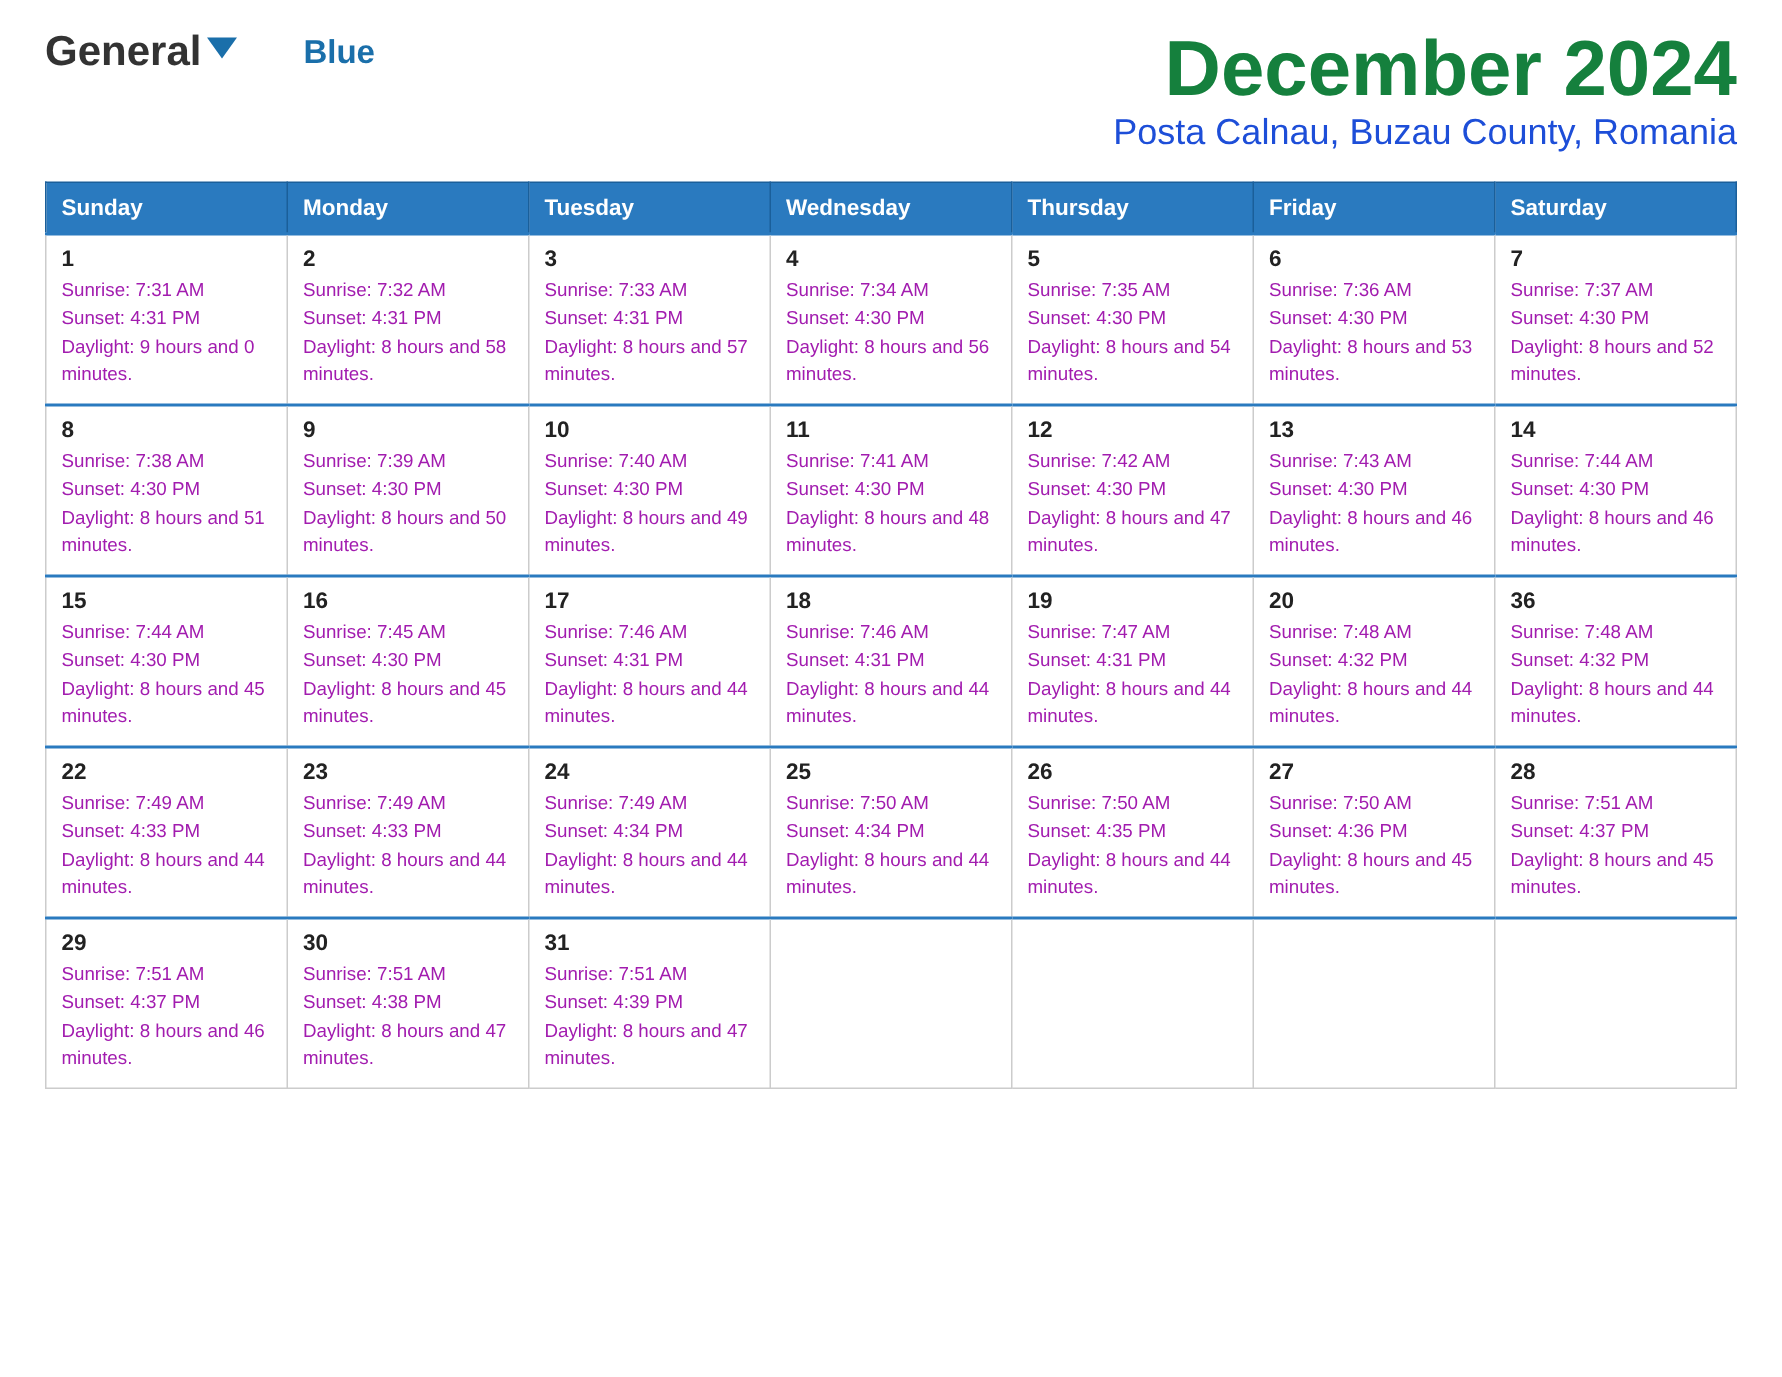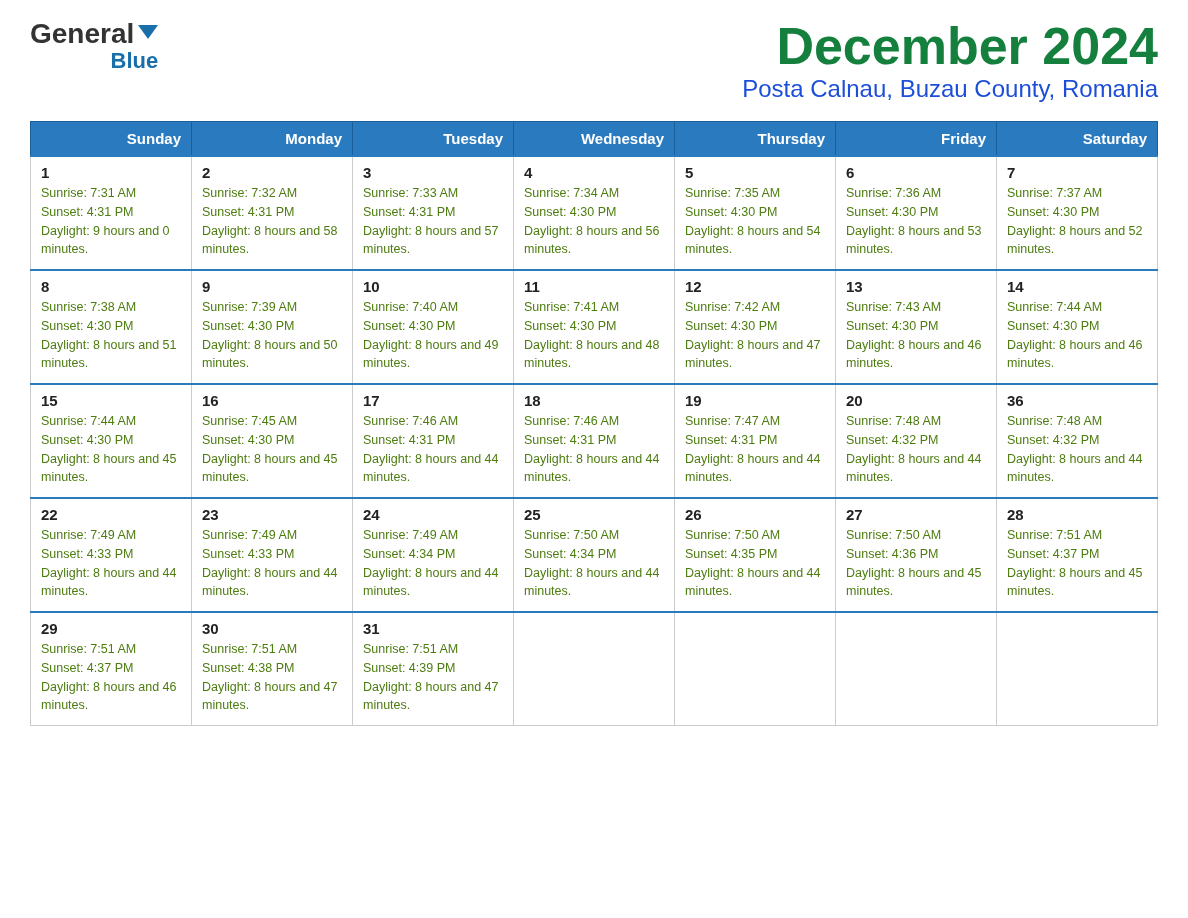--- a/index.html
+++ b/index.html
@@ -11,22 +11,23 @@
       min-height: 918px;
     }
     .header {
       display: flex;
       justify-content: space-between;
       align-items: flex-start;
       margin-bottom: 18px;
     }
     .logo {
       display: flex;
-      flex-direction: column;
-      align-items: flex-end;
+      flex-direction: row;
+      align-items: center;
+      gap: 44px;
     }
     .logo-text {
       font-size: 28px;
       font-weight: bold;
       color: #333;
       line-height: 1;
     }
     .logo-triangle {
       display: inline-block;
       width: 0;
@@ -64,21 +65,21 @@
       width: 100%;
       border-collapse: collapse;
       table-layout: fixed;
     }
     thead tr th {
       background-color: #2a7abf;
       color: #fff;
       font-size: 15px;
       font-weight: bold;
       padding: 8px 10px;
-      text-align: right;
+      text-align: left;
       border: 1px solid #1a5f9a;
     }
     tbody tr td {
       vertical-align: top;
       padding: 7px 10px 10px 10px;
       font-size: 13px;
       color: #333;
       border: 1px solid #ccc;
       border-top: 2px solid #2a7abf;
       min-height: 80px;
@@ -86,21 +87,21 @@
     td .day-number {
       font-size: 15px;
       font-weight: bold;
       color: #222;
       display: block;
       margin-bottom: 3px;
     }
     td .day-info {
       font-size: 12.5px;
       line-height: 1.5;
-      color: #4d7c0f;
+      color: #a21caf;
     }
     tbody tr:first-child td {
       border-top: 2px solid #2a7abf;
     }
     .empty-cell {
       background: #fff;
     }
   </style>
 </head>
 <body>

